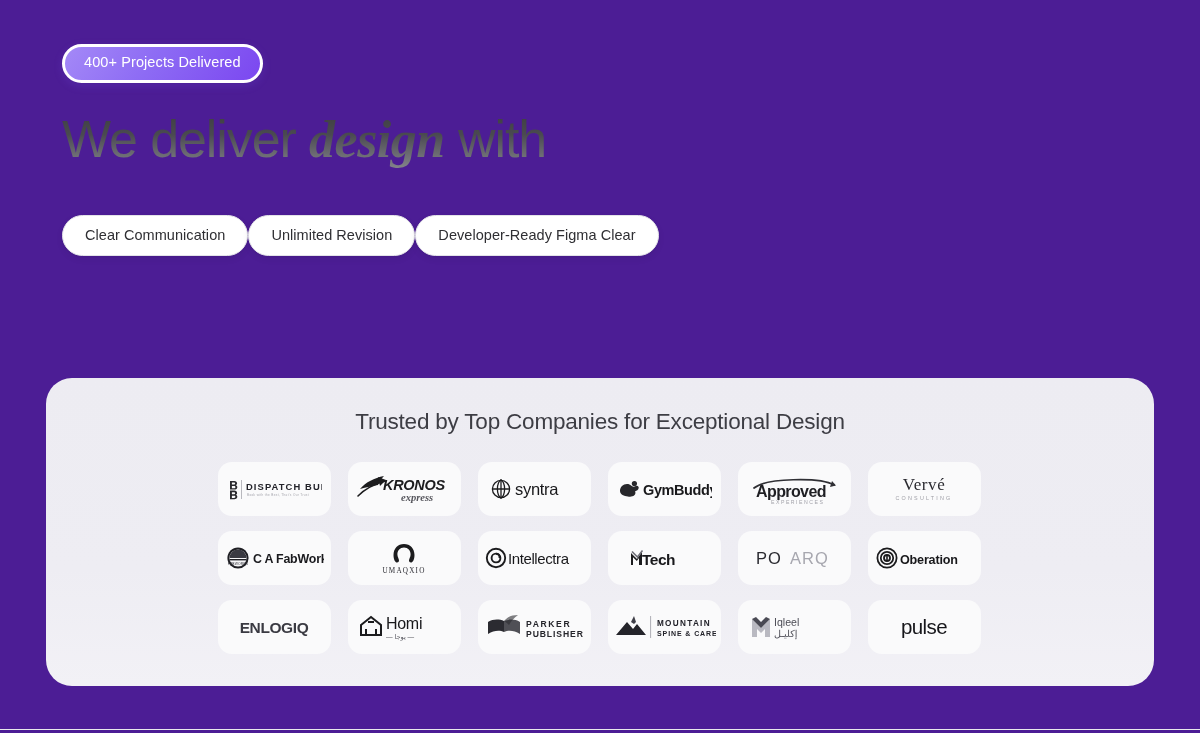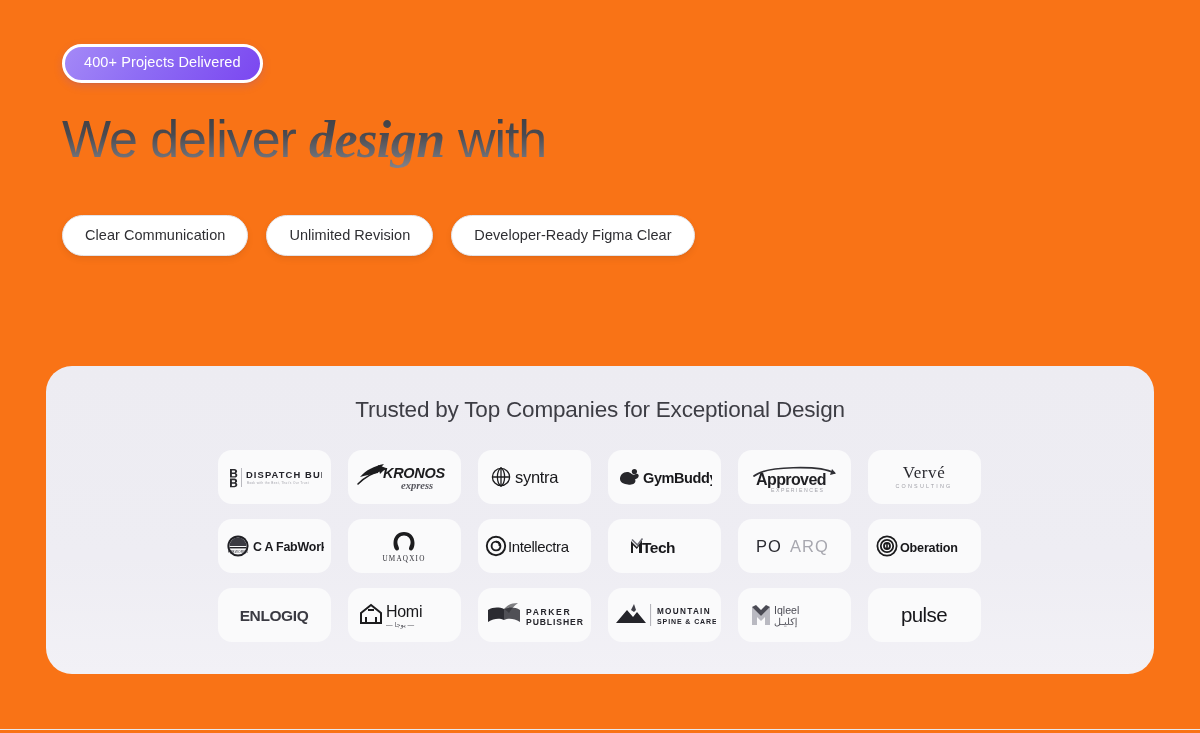--- a/index.html
+++ b/index.html
@@ -4,21 +4,21 @@
 <style>
   * { margin:0; padding:0; box-sizing:border-box; }
 
   html, body {
     width:1200px; height:733px;
     background:#f4f4f5;
     font-family:"Liberation Sans", sans-serif;
     overflow:hidden;
   }
 
-  .page { position:relative; width:1200px; height:733px; background:#f97316; }
+  .page { position:relative; width:1200px; height:733px; background:#4c1d95; }
 
   
   .hero { position:absolute; left:62px; top:44px; width:1080px; }
 
   .badge {
     display:inline-block;
     padding:8px 19px 9px 19px;
     border-radius:999px;
     background:linear-gradient(125deg,#a489f7 0%,#8d6bf4 45%,#7b47f0 100%);
     color:#ffffff;
@@ -44,36 +44,36 @@
     white-space:nowrap;
   }
   .headline .l2 { display:block; font-weight:400; letter-spacing:-1.1px; }
   .headline .serif-italic {
     font-family:Liberation Serif, serif;
     font-style:italic;
     font-weight:700;
     letter-spacing:-0.5px;
   }
 
-  .chips { margin-top:40px; display:flex; gap:18px; }
+  .chips { margin-top:40px; display:flex; }
   .chip {
     background:#ffffff;
     border:1px solid #e3e3e8;
     border-radius:999px;
     padding:11px 22px 12px 22px;
     font-size:14.5px;
     color:#2f2f33;
     letter-spacing:.05px;
     box-shadow:0 3px 7px rgba(30,30,40,.07), 0 1px 2px rgba(30,30,40,.05);
     white-space:nowrap;
   }
 
   
   .panel {
-    position:absolute; left:46px; top:366px; width:1108px; height:308px;
+    position:absolute; left:46px; top:378px; width:1108px; height:308px;
     border-radius:26px;
     background:linear-gradient(180deg,#edecf2 0%,#eeedf3 62%,#f2f1f6 100%);
   }
   .panel-title {
     text-align:center;
     margin-top:31px;
     font-size:22.5px;
     color:#3d3d44;
     letter-spacing:-.2px;
     font-weight:400;

